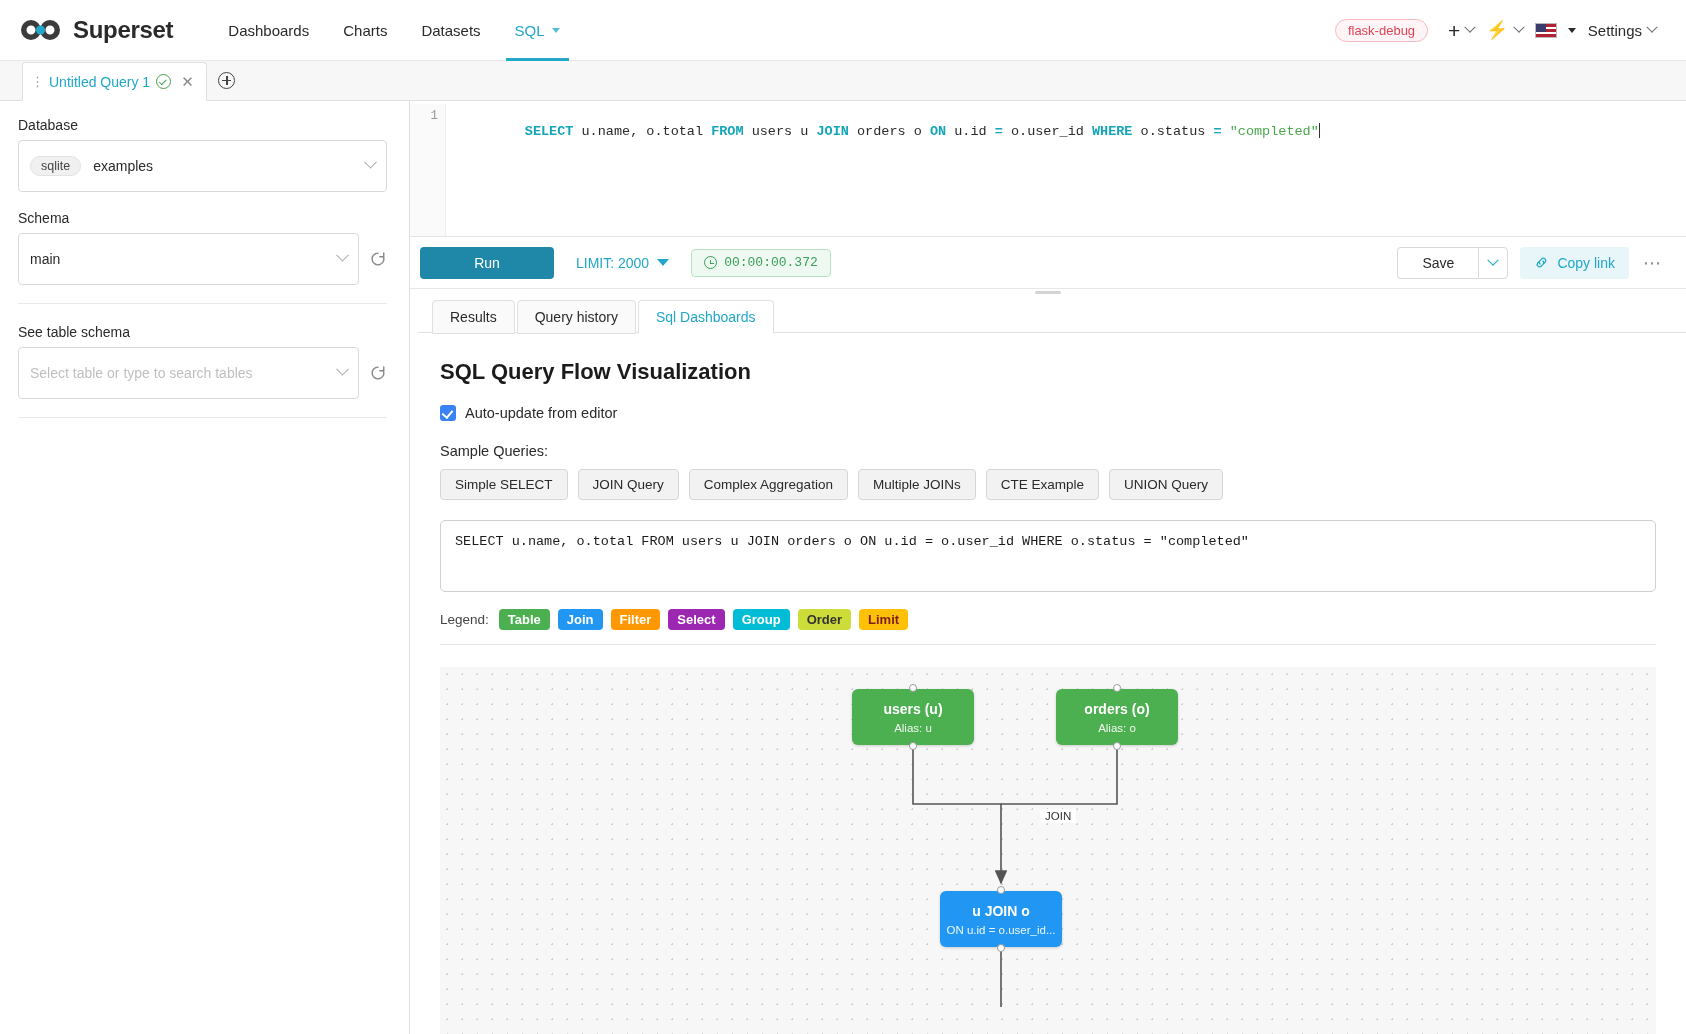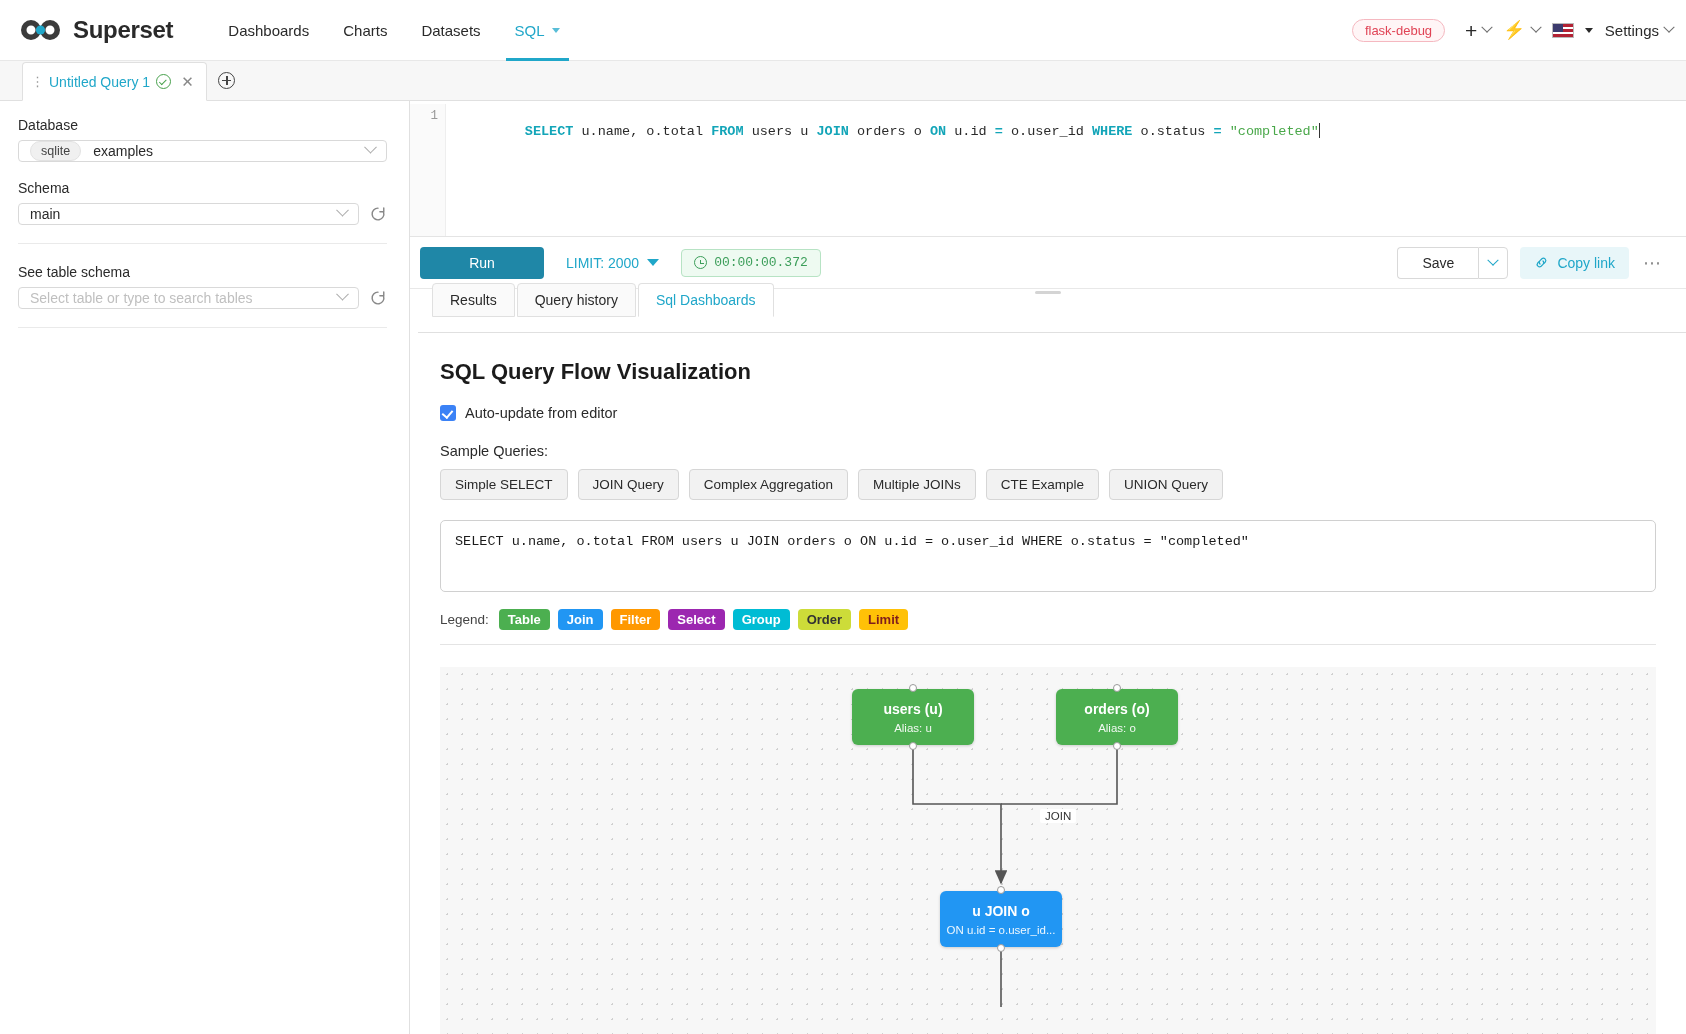--- a/index.html
+++ b/index.html
@@ -13,21 +13,21 @@
     font-size: 14px;
     color: #323232;
   }
 
   
   .topnav {
     height: 61px;
     border-bottom: 1px solid #e8e8e8;
     display: flex;
     align-items: center;
-    padding: 0 7px 0 18px;
+    padding: 0 24px 0 18px;
     background: #fff;
     position: relative;
   }
   .brand { display: flex; align-items: center; gap: 9px; margin-right: 38px; }
   .brand-logo { width: 46px; height: 26px; flex: none; }
   .brand-name {
     font-size: 24px; font-weight: bold; color: #2a2a2a; letter-spacing: -0.3px;
   }
   .nav-links { display: flex; align-items: center; gap: 0; height: 61px; }
   .nav-link {
@@ -117,21 +117,21 @@
   .body-split { display: flex; height: calc(1034px - 61px - 40px); }
 
   
   .leftpane {
     width: 410px; flex: none; border-right: 1px solid #e0e0e0;
     padding: 16px 22px 0 18px; background: #fff; position: relative;
   }
   .field-label { font-size: 14px; color: #2a2a2a; margin-bottom: 7px; }
   .field-row { display: flex; align-items: center; gap: 10px; margin-bottom: 18px; }
   .select-box {
-    flex: 1; height: 22px; border: 1px solid #d9d9d9; border-radius: 4px;
+    flex: 1; height: 52px; border: 1px solid #d9d9d9; border-radius: 4px;
     background: #fff; display: flex; align-items: center; padding: 0 11px;
     font-size: 14px; color: #2a2a2a; position: relative; cursor: pointer;
   }
   .select-box .sel-caret {
     margin-left: auto; width: 9px; height: 9px; border-right: 1.5px solid #aaa;
     border-bottom: 1.5px solid #aaa; transform: rotate(45deg) translate(-3px,-3px);
   }
   .db-chip {
     background: #f0f0f0; border: 1px solid #e2e2e2; border-radius: 11px;
     font-size: 12.5px; color: #444; padding: 2px 10px; margin-right: 12px;
@@ -164,21 +164,21 @@
   .caretbar {
     display: inline-block; width: 1px; height: 15px; background: #333;
     vertical-align: -3px;
   }
 
   .toolbar {
     height: 52px; display: flex; align-items: center; padding: 0 22px 0 10px;
     border-bottom: 1px solid #e8e8e8; background: #fff; position: relative;
   }
   .run-btn {
-    width: 124px; height: 32px; background: #1f87a7; color: #fff;
+    width: 134px; height: 32px; background: #1f87a7; color: #fff;
     border: none; border-radius: 4px; font-size: 14px; cursor: pointer;
     font-family: inherit;
   }
   .limit-ctl {
     display: flex; align-items: center; gap: 8px; margin-left: 22px;
     color: #20a7c9; font-size: 14px; cursor: pointer;
   }
   .limit-ctl .tri { border-left: 6px solid transparent; border-right: 6px solid transparent; border-top: 7px solid #20a7c9; }
   .timer-pill {
     margin-left: 22px; border: 1px solid #b7e3c4; background: #eefaf1;
@@ -218,21 +218,21 @@
     align-items: center; gap: 8px; cursor: pointer; font-family: inherit;
   }
   .dots { color: #8a8a8a; font-size: 18px; letter-spacing: 1px; cursor: pointer; padding: 0 2px; }
   .drag-handle {
     position: absolute; left: 50%; transform: translateX(-50%); bottom: -6px;
     width: 26px; height: 3px; background: #d4d4d4; border-radius: 2px;
   }
 
   
   .restabs {
-    display: flex; align-items: flex-end; gap: 2px; padding: 10px 0 16px 14px;
+    display: flex; align-items: flex-start; gap: 2px; padding: 10px 0 16px 14px;
     border-bottom: 1px solid #e0e0e0; background: #fff; height: 44px;
     margin-left: 8px;
   }
   .restab {
     border: 1px solid #e0e0e0; border-bottom: 1px solid #e0e0e0;
     background: #fafafa; border-radius: 4px 4px 0 0; height: 34px;
     padding: 0 17px; display: flex; align-items: center; font-size: 14px;
     color: #2a2a2a; cursor: pointer; position: relative; top: 1px;
   }
   .restab.active { background: #fff; color: #20a7c9; border-bottom-color: #fff; }

